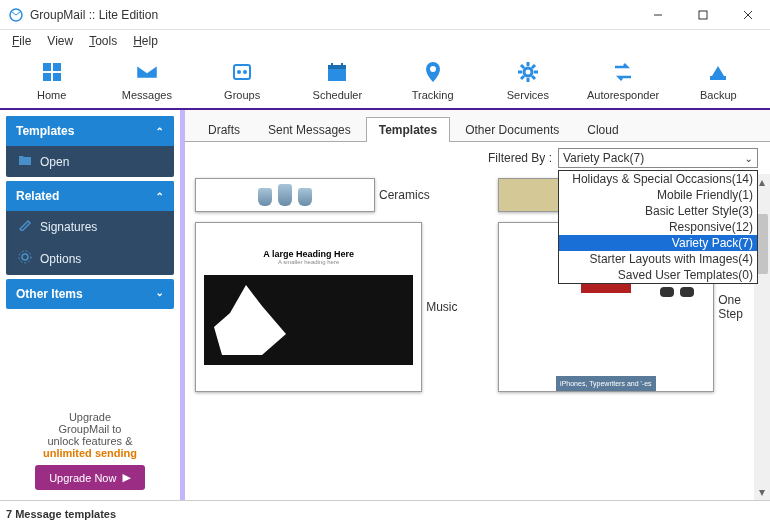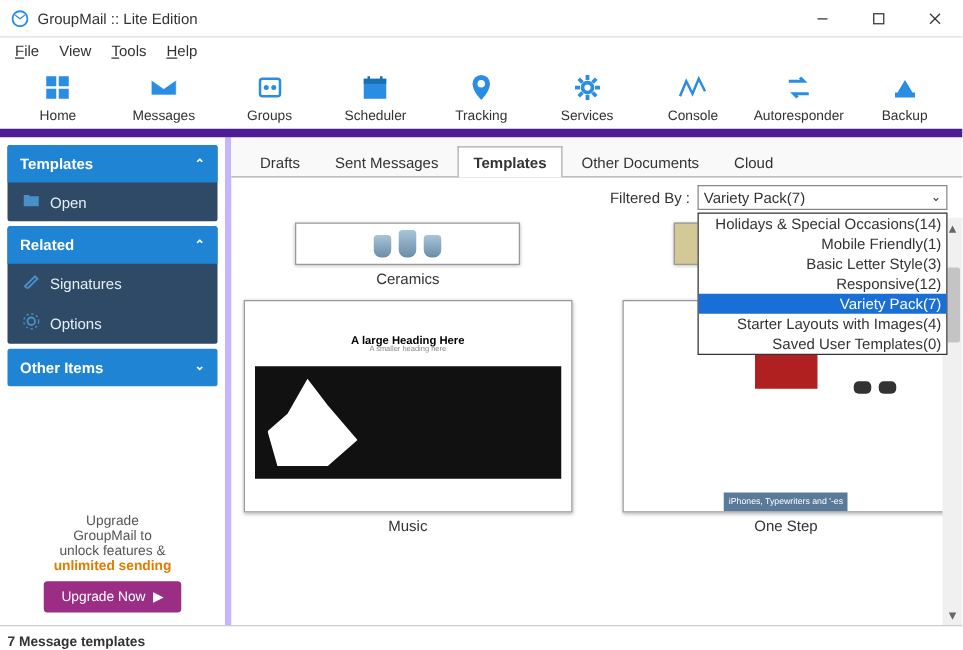--- a/index.html
+++ b/index.html
@@ -8,21 +8,21 @@
 .titlebar { height: 30px; display: flex; align-items: center; padding: 0 0 0 8px; border-bottom: 1px solid #e0e0e0; }
 .titlebar .icon { width: 16px; height: 16px; margin-right: 6px; display: flex; align-items: center; justify-content: center; }
 .titlebar .title { flex: 1; font-size: 12px; color: #333; }
 .titlebar .winbtns { display: flex; }
 .titlebar .winbtn { width: 45px; height: 30px; display: flex; align-items: center; justify-content: center; color: #555; }
 
 .menubar { height: 22px; display: flex; align-items: center; padding: 0 6px; gap: 4px; font-size: 12px; color: #333; }
 .menubar .menuitem { padding: 2px 6px; }
 .menubar .menuitem u { text-decoration: underline; }
 
-.toolbar { height: 58px; display: flex; align-items: center; padding: 0 8px; gap: 8px; border-bottom: 7px solid #4c1d95; }
+.toolbar { height: 58px; display: flex; align-items: center; padding: 0 8px; gap: 8px; border-bottom: 2px solid #4c1d95; }
 .toolbar .tbtn { flex: 1; display: flex; flex-direction: column; align-items: center; justify-content: center; gap: 4px; color: #333; font-size: 11px; }
 .toolbar .tbtn .ticon { width: 26px; height: 26px; color: #2a8de4; display: flex; align-items: center; justify-content: center; }
 
 .content { display: flex; height: 390px; }
 
 .sidebar { width: 180px; background: #fff; padding: 6px; display: flex; flex-direction: column; gap: 0; }
 .side-sec { background: #2e4a66; color: #fff; border-radius: 2px; margin-bottom: 4px; }
 .side-head { background: #1f84d4; padding: 8px 10px; font-size: 12px; font-weight: bold; display: flex; align-items: center; justify-content: space-between; border-radius: 2px 2px 0 0; }
 .side-item { padding: 8px 12px; display: flex; align-items: center; gap: 8px; font-size: 12px; color: #e6eef5; }
 .side-only-head { background: #1f84d4; color: #fff; padding: 8px 10px; font-weight: bold; display: flex; justify-content: space-between; border-radius: 2px; margin-bottom: 4px; }
@@ -37,21 +37,21 @@
 .tab.active { font-weight: bold; border-color: #aaa; background: #fff; }
 
 .filterbar { display: flex; justify-content: flex-end; align-items: center; padding: 6px 12px; gap: 6px; font-size: 12px; color: #333; position: relative; text-align: right; }
 .filter-drop { width: 200px; border: 1px solid #888; background: #fff; padding: 2px 4px; display: flex; justify-content: space-between; align-items: center; font-size: 12px; }
 .filter-list { position: absolute; right: 12px; top: 28px; width: 200px; background: #fff; border: 1px solid #333; z-index: 10; font-size: 12px; }
 .filter-list .opt { padding: 1px 4px; white-space: nowrap; }
 .filter-list .opt.sel { background: #1a6fd6; color: #fff; }
 
 .gallery { flex: 1; padding: 4px 10px 10px 10px; overflow: hidden; position: relative; }
 .grid { display: grid; grid-template-columns: 1fr 1fr; gap: 10px 40px; }
-.card { display: flex; flex-direction: column; align-items: center; gap: 4px; }
+.card { display: flex; flex-direction: row; align-items: center; gap: 4px; }
 .thumb { width: 180px; height: 34px; border: 1px solid #999; background: #fff; box-shadow: 0 1px 3px rgba(0,0,0,0.3); display: flex; align-items: center; justify-content: center; overflow: hidden; }
 .thumb.big { height: 170px; flex-direction: column; padding: 8px; }
 .thumbname { font-size: 12px; color: #333; }
 .scroll { position: absolute; right: 0; top: 0; bottom: 0; width: 16px; background: #f0f0f0; display: flex; flex-direction: column; align-items: center; }
 .scroll .arrow { height: 16px; width: 100%; display: flex; align-items: center; justify-content: center; color: #666; }
 .scroll .thumb-track { flex: 1; width: 100%; position: relative; }
 .scroll .thumb-bar { position: absolute; left: 2px; right: 2px; top: 24px; height: 60px; background: #c4c4c4; border-radius: 2px; }
 
 .statusbar { height: 20px; border-top: 1px solid #ccc; display: flex; align-items: flex-end; padding: 0 6px; font-size: 11px; color: #333; font-weight: bold; }
 
@@ -169,28 +169,20 @@
             <line x1="2" y1="12" x2="6" y2="12"></line>
             <line x1="18" y1="12" x2="22" y2="12"></line>
             <line x1="5" y1="5" x2="8" y2="8"></line>
             <line x1="16" y1="16" x2="19" y2="19"></line>
             <line x1="5" y1="19" x2="8" y2="16"></line>
             <line x1="16" y1="8" x2="19" y2="5"></line>
           </g>
         </svg>
       </span>
     <span>Services</span>
-  </div>
-  <div class="tbtn">
-    <span class="ticon">
-        <svg width="24" height="22">
-          <polyline points="2,18 7,6 12,16 17,4 22,14" fill="none" stroke="#2a8de4" stroke-width="2"></polyline>
-        </svg>
-      </span>
-    <span>Console</span>
   </div>
   <div class="tbtn">
     <span class="ticon">
         <svg width="24" height="22">
           <path d="M4 6 h12 l-3 -3 M20 16 h-12 l3 3" fill="none" stroke="#2a8de4" stroke-width="2.5"></path>
         </svg>
       </span>
     <span>Autoresponder</span>
   </div>
   <div class="tbtn">

